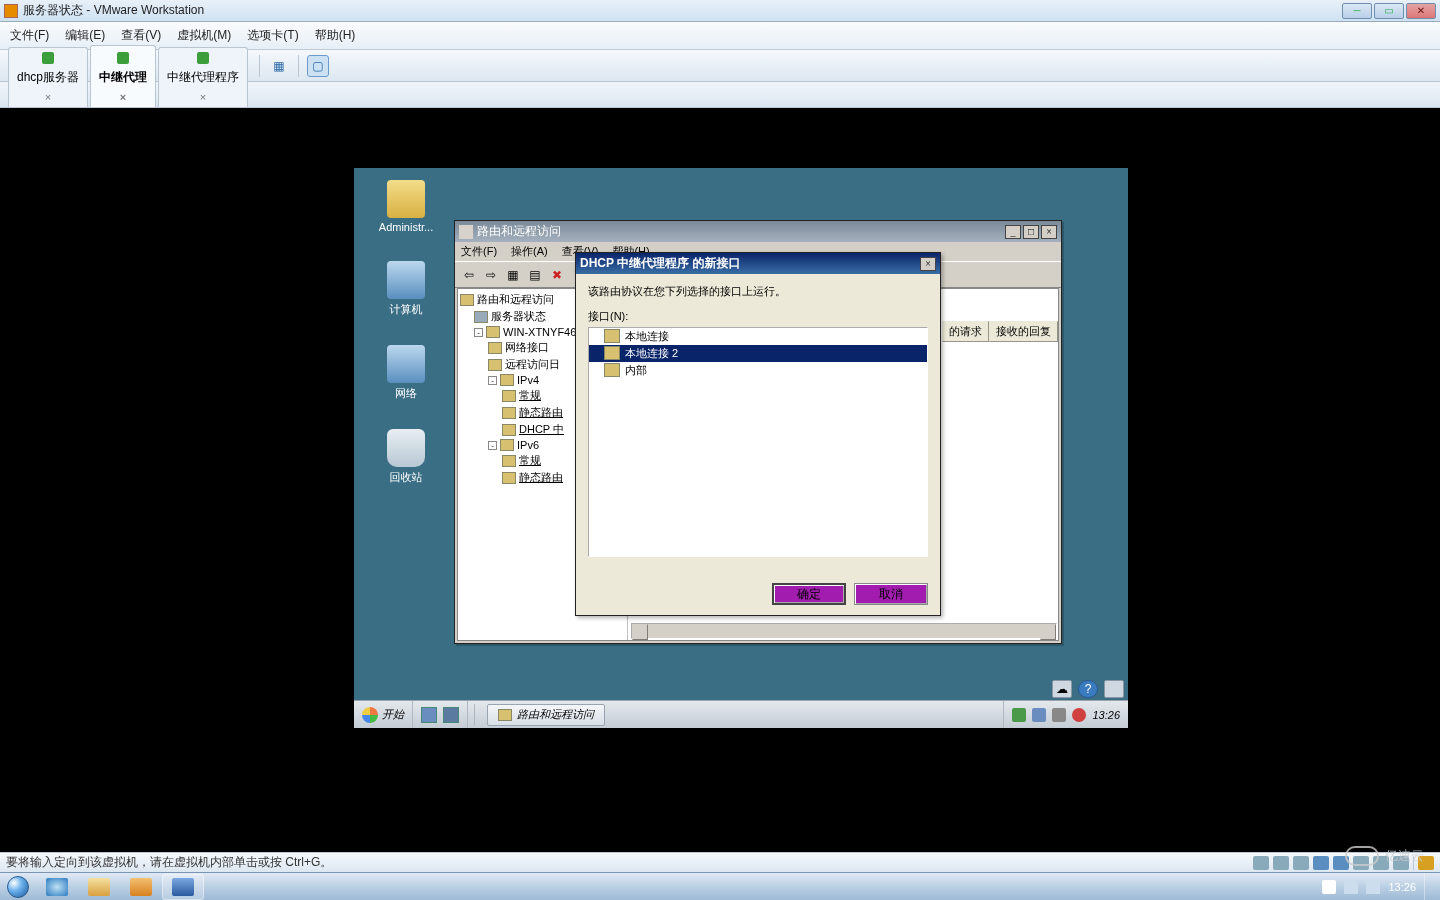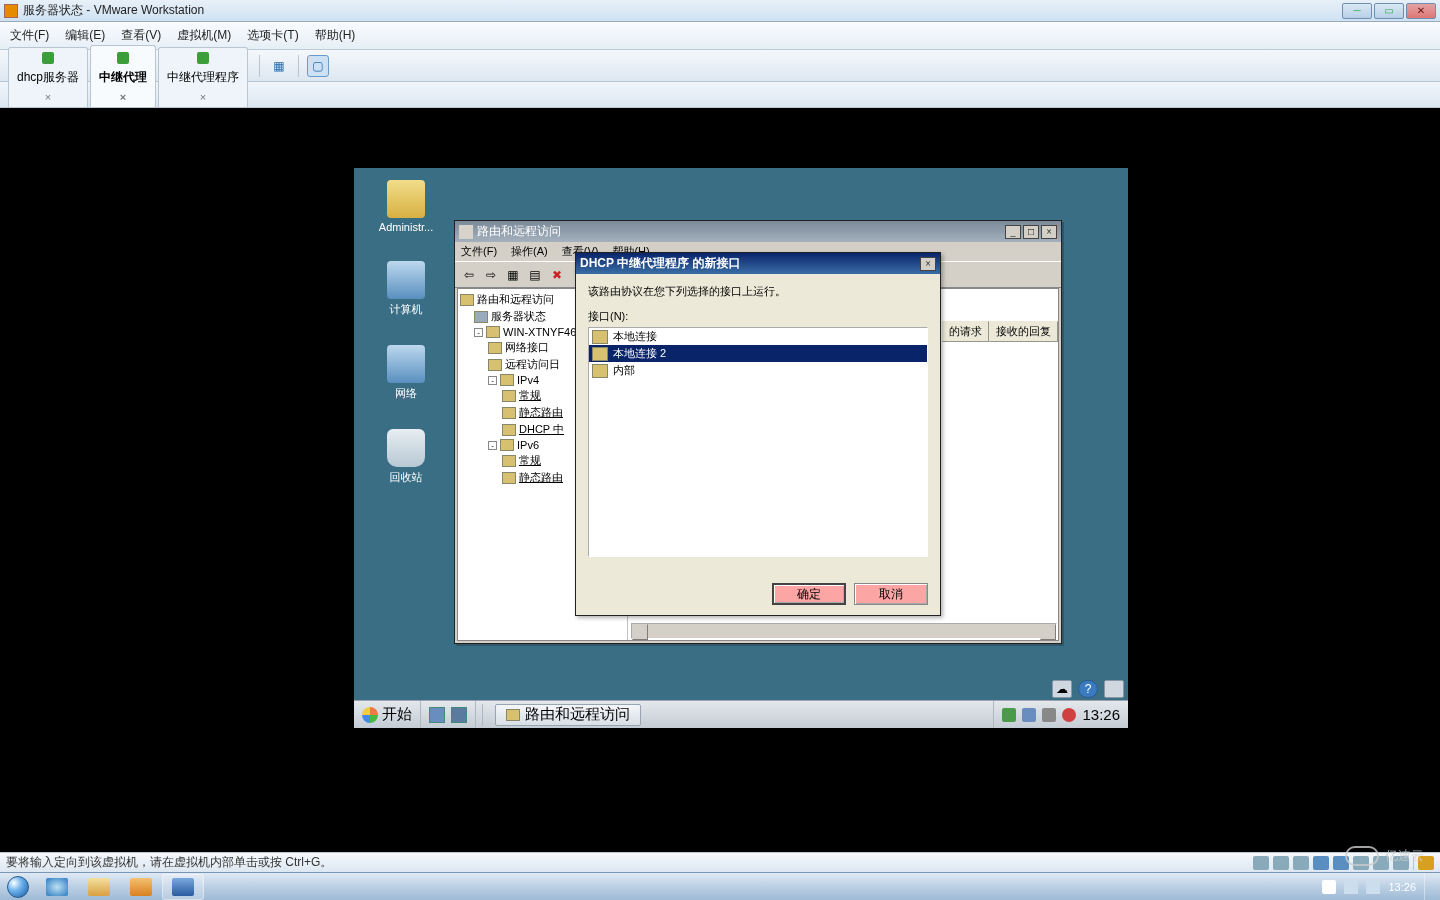--- a/index.html
+++ b/index.html
@@ -28,21 +28,21 @@
 
 .vm-viewport { position:absolute; top:108px; left:0; right:0; bottom:48px; background:#000; }
 .vm-screen { position:absolute; top:60px; left:306px; width:774px; height:560px; background:#3a6e85;margin-left:48px; }
 
 
 .desk-icons { position:absolute; left:22px; top:12px; display:flex; flex-direction:column; gap:28px; }
 .di { width:60px; text-align:center; color:#fff; font-size:11px; cursor:pointer; }
 .di .ic { width:38px; height:38px; margin:0 auto 3px; border-radius:4px; }
 
 
-.guest-taskbar { position:absolute; left:0; right:0; bottom:0; height:28px; background:linear-gradient(#e4e8ec,#c4ccd5); border-top:1px solid #9aa4b0; display:flex; align-items:center; font-size:15px; }
+.guest-taskbar { position:absolute; left:0; right:0; bottom:0; height:28px; background:linear-gradient(#e4e8ec,#c4ccd5); border-top:1px solid #9aa4b0; display:flex; align-items:center; font-size:11px;font-style:italic; }
 .start-btn { display:flex; align-items:center; gap:4px; padding:0 8px; height:100%; border-right:1px solid #aeb8c3; cursor:pointer; }
 .winorb { width:16px; height:16px; border-radius:50%; background: conic-gradient(#e74 0 90deg,#4b4 90deg 180deg,#48e 180deg 270deg,#ec4 270deg 360deg); }
 .ql { display:flex; gap:6px; padding:0 8px; height:100%; align-items:center; border-right:1px solid #aeb8c3; }
 .ql div { width:16px; height:16px; background:#6a8; border:1px solid #487; cursor:pointer; }
 .task-item { display:flex; align-items:center; gap:5px; height:22px; padding:0 10px; margin-left:6px; background:linear-gradient(#f4f6f9,#d8dfe7); border:1px solid #9aa4b0; border-radius:2px; cursor:pointer; }
 .tray { margin-left:auto; display:flex; align-items:center; gap:6px; padding:0 8px; height:100%; border-left:1px solid #aeb8c3;}
 .tray .ti { width:14px; height:14px; }
 
 
 .rras { position:absolute; left:100px; top:52px; width:608px; height:424px; background:#d4d0c8; border:1px solid #222; box-shadow:2px 2px 0 rgba(0,0,0,.2); }
@@ -66,25 +66,25 @@
 .rras-sb { position:absolute; left:176px; right:4px; bottom:4px; height:16px; border:1px inset #fff; background:#d4d0c8; }
 .rras-sb::before{content:"";position:absolute;left:0;width:14px;height:14px;border:1px outset #d4d0c8;background:#d4d0c8;}
 .rras-sb::after{content:"";position:absolute;right:0;width:14px;height:14px;border:1px outset #d4d0c8;background:#d4d0c8;}
 
 
 .dlg { position:absolute; left:221px; top:84px; width:366px; height:364px; background:#ece9d8; border:1px solid #222; box-shadow:2px 2px 4px rgba(0,0,0,.3); z-index:5; }
 .dlg .w-title { background:linear-gradient(#0a246a,#3a6ea5); }
 .dlg-body { padding:10px 12px; font-size:11px; }
 .dlg-body .prompt { margin-bottom:10px; }
 .listbox { border:1px inset #fff; background:#fff; height:230px; margin-top:3px; overflow:auto; }
-.li { display:flex; align-items:flex-end; gap:5px; padding:1px 3px; font-size:11px; cursor:pointer; }
+.li { display:flex; align-items:flex-start; gap:5px; padding:1px 15px; font-size:11px; cursor:pointer; }
 .li.sel { background:#0a246a; color:#fff; }
 .li .lic { width:16px; height:14px; background:#d7c070; border:1px solid #886; }
 .dlg-btns { position:absolute; right:12px; bottom:10px; display:flex; gap:8px; }
-.dbtn { width:74px; height:22px; background:#fca5a5; border:1px solid #888; box-shadow:inset 1px 1px #fff, inset -1px -1px #aaa; font-size:12px; cursor:pointer; }
+.dbtn { width:74px; height:22px; background:#a21caf; border:1px solid #888; box-shadow:inset 1px 1px #fff, inset -1px -1px #aaa; font-size:12px; cursor:pointer; }
 .dbtn.def { border:2px solid #444; }
 
 
 .host-status { position:absolute; left:0; right:0; bottom:28px; height:20px; background:linear-gradient(#f4f8fc,#dde7f1); border-top:1px solid #b9c5d1; display:flex; align-items:center; font-size:12px; color:#333; padding:0 6px; }
 .host-status .tray2 { margin-left:auto; display:flex; gap:4px; }
 .host-status .tray2 div { width:16px; height:14px; background:#8ab; border-radius:2px; }
 
 
 .win7bar { position:absolute; left:0; right:0; bottom:0; height:28px; background:linear-gradient(#dfe9f4,#bcd0e4,#9ebad6); border-top:1px solid #7a96b4; display:flex; align-items:center; }
 .win7bar .orb { width:36px; height:28px; display:flex; align-items:center; justify-content:center; cursor:pointer; }

